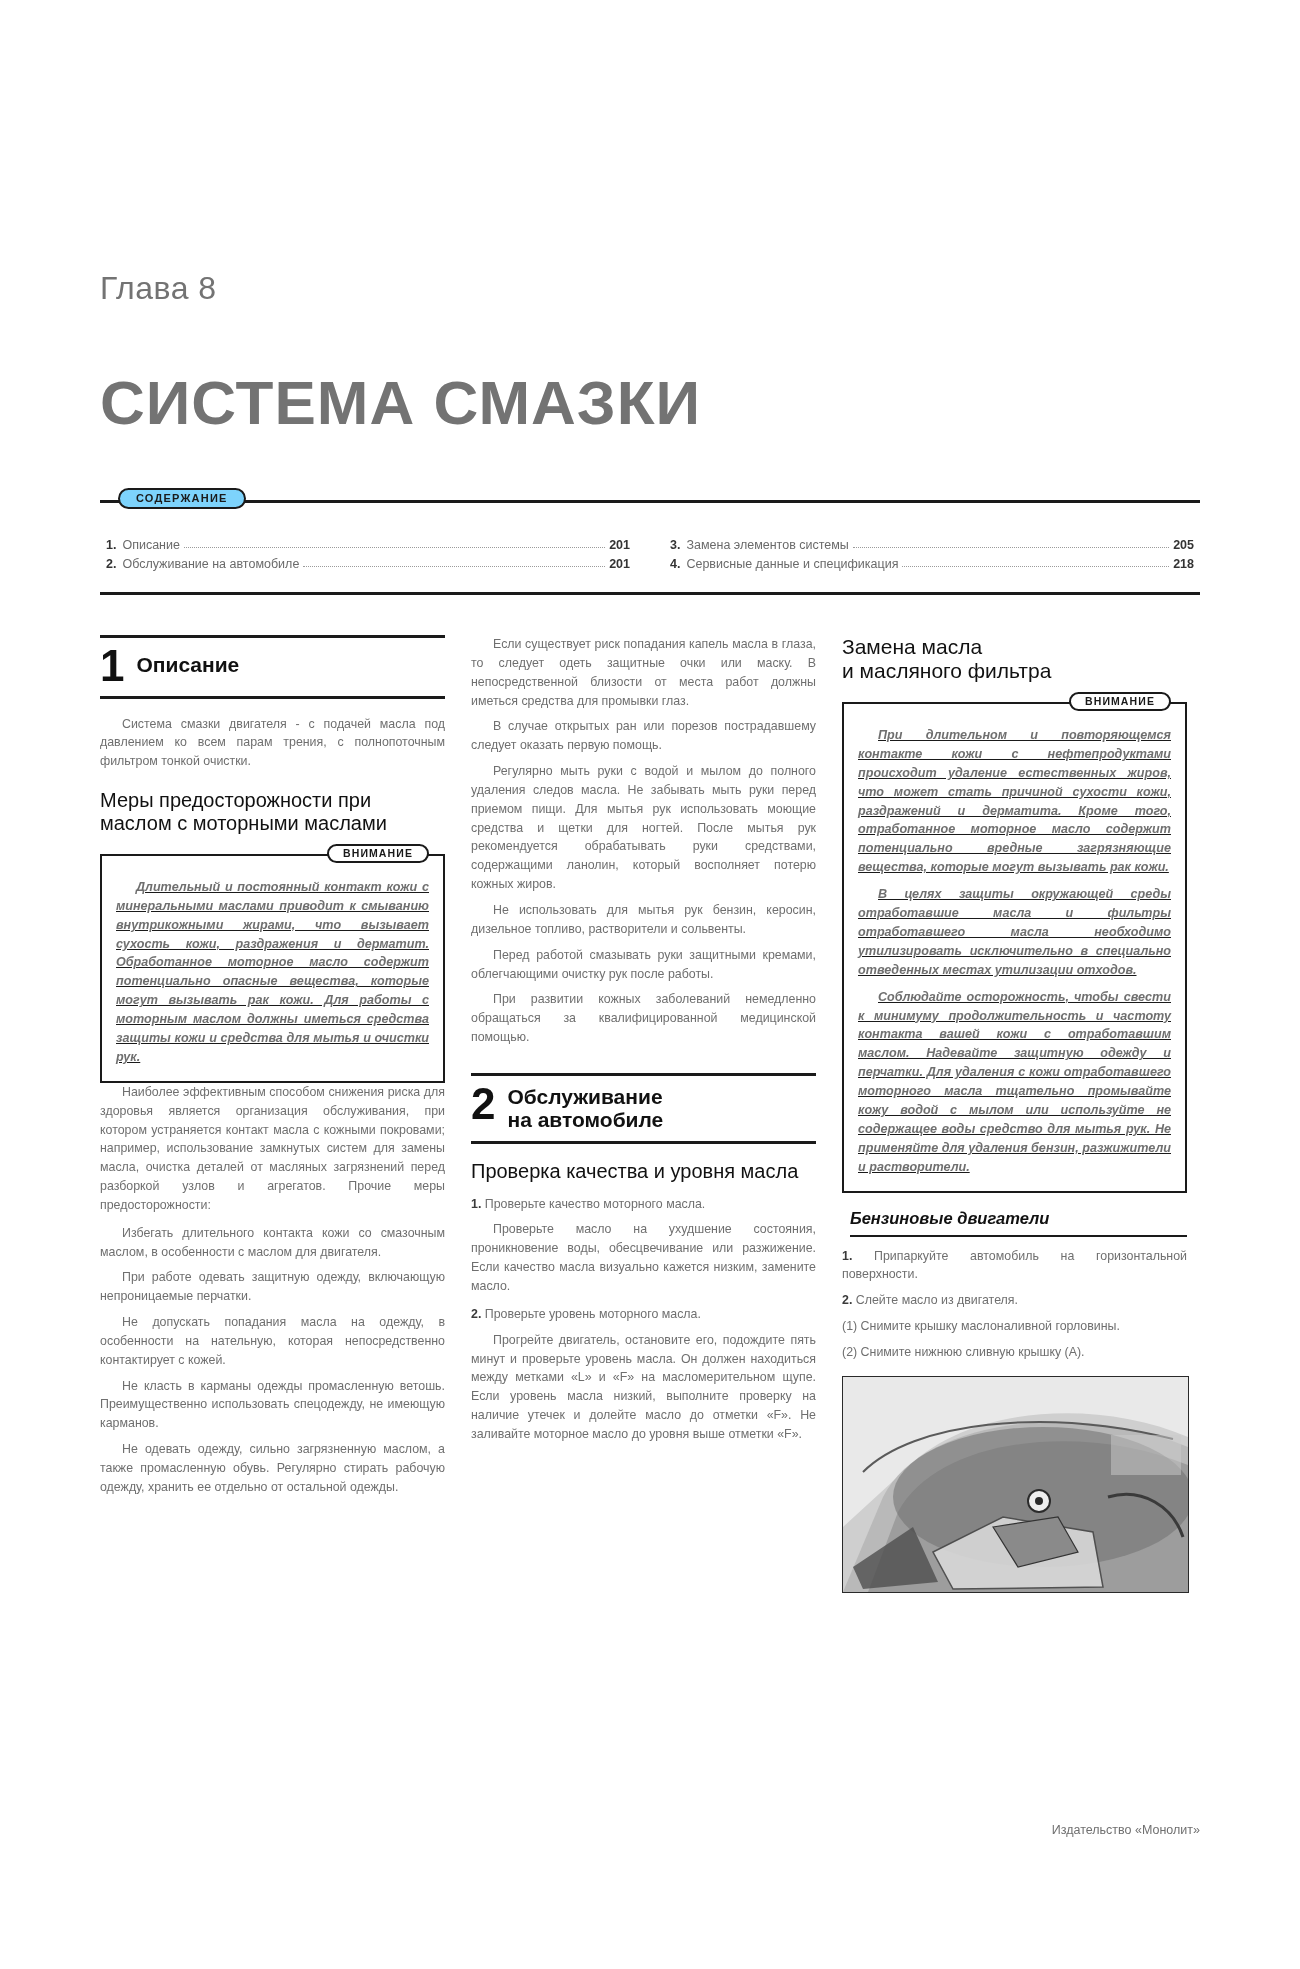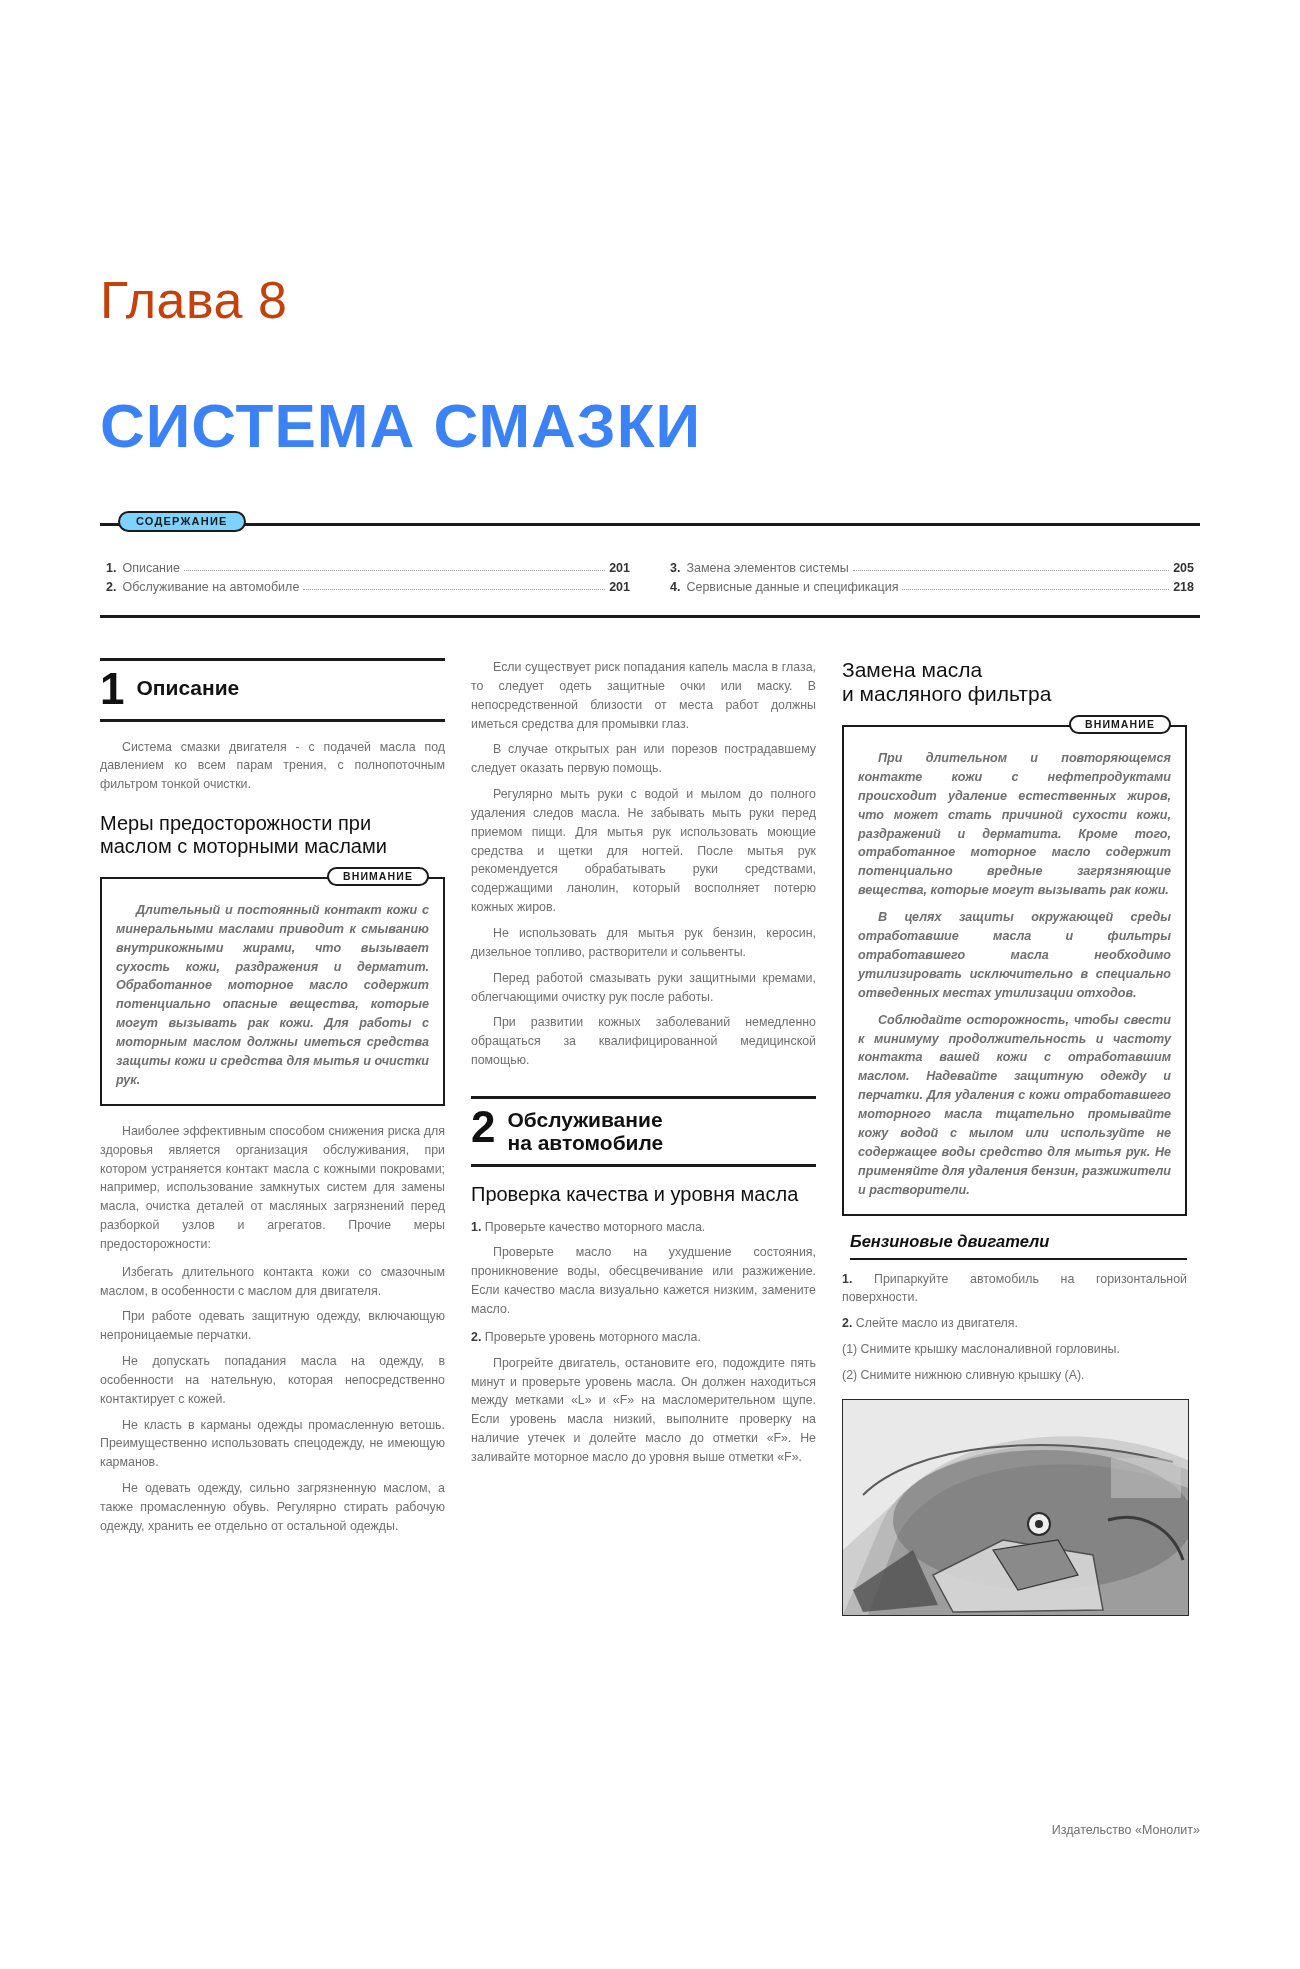--- a/index.html
+++ b/index.html
@@ -1,21 +1,21 @@
 <!DOCTYPE html>
 <html><head>
 <meta charset="utf-8">
 <style>
   html,body{margin:0;padding:0;background:#ffffff;}
   body{width:1300px;height:1969px;font-family:"Liberation Sans",sans-serif;color:#1a1a1a;}
   .page{position:relative;width:1300px;height:1969px;background:#fff;}
   .sheet{position:absolute;left:100px;top:270px;width:1100px;}
 
-  .chapter-label{font-size:52px;font-weight:400;letter-spacing:0.5px;color:#c2410c;margin:0 0 60px 0;}
-  .chapter-title{font-size:62px;font-weight:800;letter-spacing:1px;color:#3b82f6;margin:0 0 62px 0;}
+  .chapter-label{font-size:32px;font-weight:400;letter-spacing:0.5px;color:#737373;margin:0 0 60px 0;}
+  .chapter-title{font-size:62px;font-weight:800;letter-spacing:1px;color:#737373;margin:0 0 62px 0;}
 
   
   .toc{position:relative;border-top:3px solid #1a1a1a;border-bottom:3px solid #1a1a1a;padding:22px 6px 16px 6px;}
   .toc-tag{position:absolute;top:-15px;left:18px;background:#7dd3fc;border:2px solid #1a1a1a;border-radius:13px;padding:2px 16px 3px 16px;font-size:11px;font-weight:700;letter-spacing:1.2px;color:#1a1a1a;}
   .toc-cols{display:flex;gap:40px;margin-top:8px;}
   .toc-col{flex:1;}
   .toc-row{display:flex;align-items:flex-end;font-size:12.5px;color:#555;margin:5px 0;}
   .toc-num{font-weight:700;color:#333;margin-right:6px;white-space:nowrap;}
   .toc-name{white-space:nowrap;color:#6a6a6a;}
   .toc-dots{flex:1;border-bottom:1.5px dotted #9b9b9b;margin:0 4px 4px 4px;height:8px;}
@@ -33,21 +33,21 @@
   p.body{font-size:12.4px;line-height:1.52;color:#6f6f6f;margin:0 0 9px 0;text-align:justify;text-indent:22px;}
   p.bullet{font-size:12.4px;line-height:1.52;color:#6f6f6f;margin:0 0 7px 0;text-align:justify;text-indent:22px;}
   p.num{font-size:12.4px;line-height:1.52;color:#6f6f6f;margin:0 0 7px 0;text-align:justify;text-indent:0;}
   p.num b{color:#3a3a3a;}
 
   h3.sub{font-size:20px;font-weight:400;color:#111;line-height:1.12;margin:18px 0 12px 0;}
   h3.sub.first{margin-top:0;}
   h4.subi{font-size:16.5px;font-weight:700;font-style:italic;color:#111;margin:16px 0 10px 8px;border-bottom:2px solid #1a1a1a;padding-bottom:7px;}
 
   
-  .warn{position:relative;border:2px solid #1a1a1a;padding:22px 14px 12px 14px;margin:20px 0 16px 0;}
+  .warn{position:relative;border:2px solid #1a1a1a;padding:22px 14px 12px 14px;margin:20px 0 0 0;text-decoration:underline;}
   .warn-tag{position:absolute;top:-12px;right:14px;background:#fff;border:2px solid #1a1a1a;border-radius:12px;padding:1px 14px 2px 14px;font-size:10.5px;font-weight:700;letter-spacing:1.1px;}
   .warn p{font-size:12.6px;line-height:1.5;font-style:italic;font-weight:700;color:#6f6f6f;margin:0 0 8px 0;text-align:justify;text-indent:20px;}
   .warn p:last-child{margin-bottom:2px;}
 
   
   .photo{margin-top:14px;border:1px solid #2a2a2a;width:345px;height:215px;background:#d9d9d9;overflow:hidden;position:relative;}
   .pub{position:absolute;right:100px;bottom:132px;font-size:12.5px;color:#6f6f6f;}
 </style>
 </head>
 <body>

